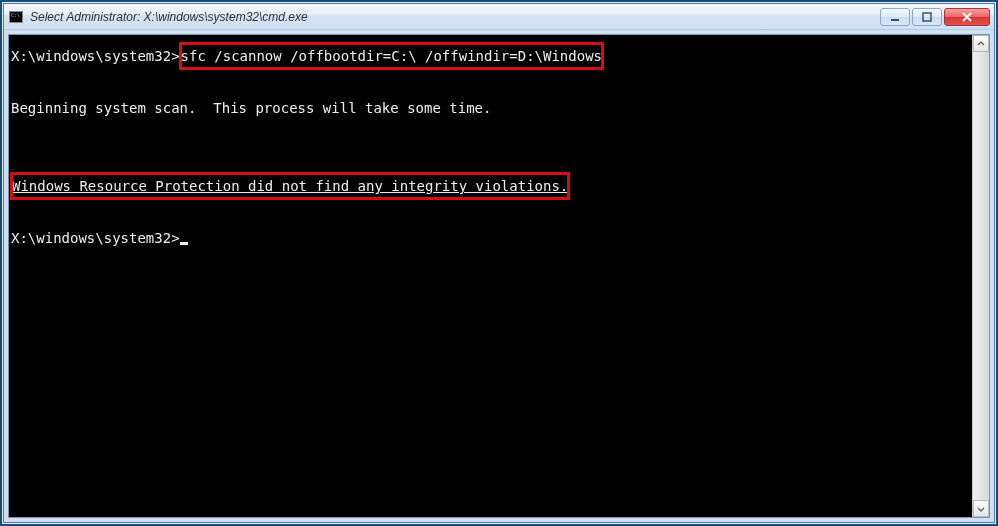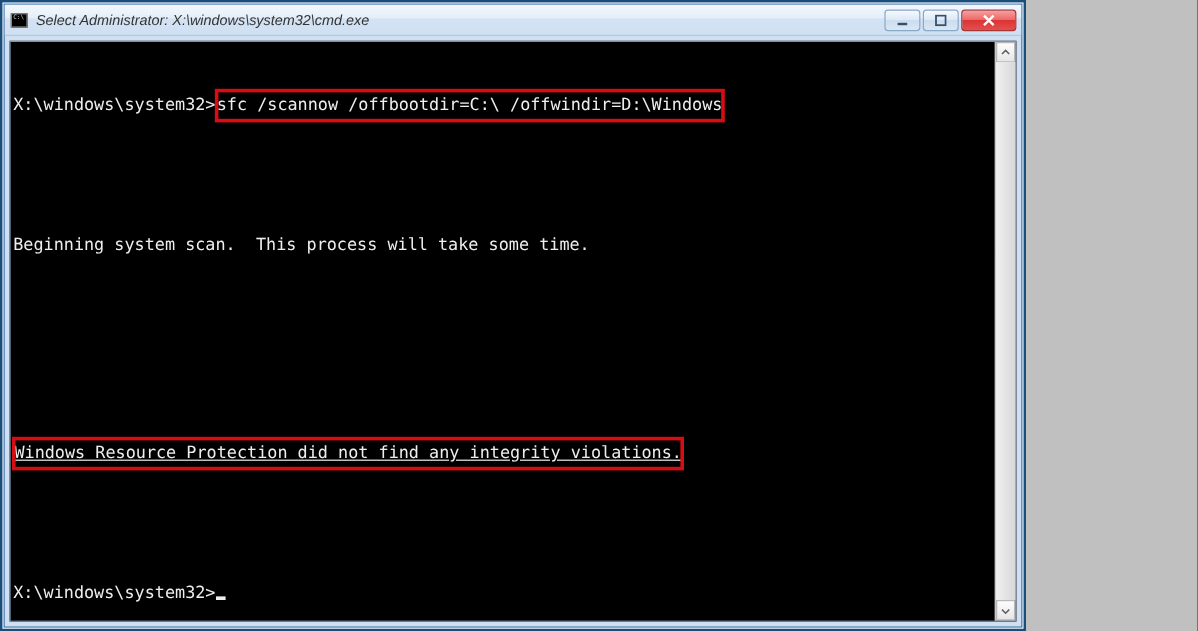--- a/index.html
+++ b/index.html
@@ -6,21 +6,21 @@
     body {
       width: 998px;
       height: 526px;
       background: #c0c0c0;
       font-family: "Segoe UI", Tahoma, sans-serif;
       overflow: hidden;
     }
     .outer-frame {
       position: absolute;
       top: 0; left: 0;
-      width: 855px;
+      width: 998px;
       height: 526px;
       border: 2px solid #1a4e7a;
       background: #e8eff7;
       padding-left: 28px;
     }
     .window {
       position: absolute;
       top: 1px; left: 1px;
       right: 1px; bottom: 1px;
       border: 1px solid #4a7ab0;
@@ -100,21 +100,21 @@
       flex: 1;
       background: #000;
       color: #eee;
       font-family: "Consolas", "Lucida Console", monospace;
       font-size: 14px;
       line-height: 26px;
       padding: 8px 2px 8px 2px;
       white-space: pre;
       overflow: hidden;
     }
-    .terminal div { height: 26px; margin-top: 32px; }
+    .terminal div { height: 26px; }
     .hl {
       outline: 3px solid #d40e12;
       outline-offset: -2px;
       display: inline-block;
       padding: 0 1px;
     }
     .hl-line {
       display: inline-block;
       outline: 3px solid #d40e12;
       outline-offset: -2px;

